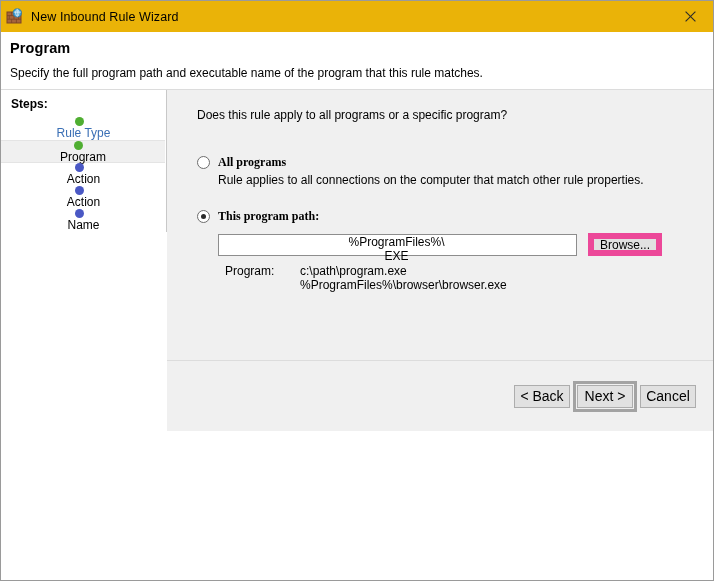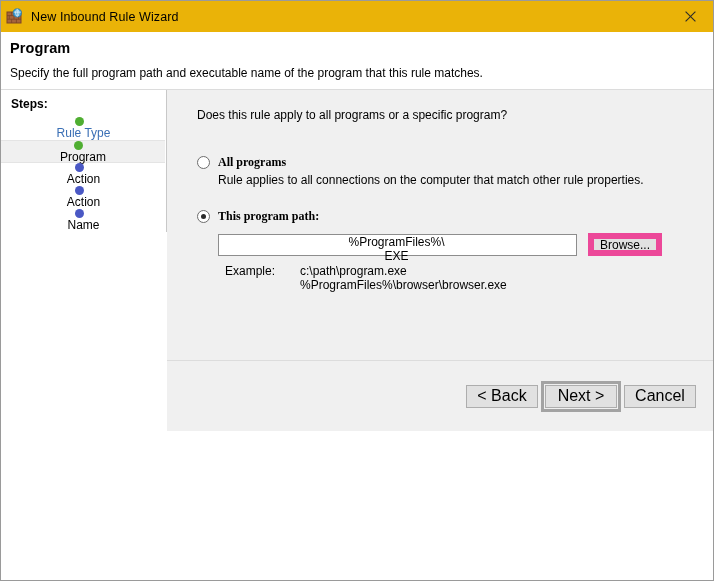--- a/index.html
+++ b/index.html
@@ -247,26 +247,26 @@
     min-height: 71px;
     border-top: 1px solid #dcdcdc;
     background: #f0f0f0;
     display: flex;
     align-items: center;
     justify-content: flex-end;
     padding-right: 14px;
     box-sizing: border-box;
   }
   .btn {
-    width: 72px;
+    width: 56px;
     height: 23px;
     background: #e1e1e1;
     border: 1px solid #adadad;
     box-sizing: border-box;
-    font-size: 16px;
+    font-size: 14px;
     color: #000000;
     display: flex;
     align-items: center;
     justify-content: center;
     cursor: default;
   }
   .btn-wrap {
     padding: 3px;
     box-sizing: border-box;
     display: flex;
@@ -367,21 +367,21 @@
 
           <div class="path-row">
             <div class="path-field">
               <span class="path-value">%ProgramFiles%\</span>
               <span class="path-ext">EXE</span>
             </div>
             <div class="browse-btn">Browse...</div>
           </div>
 
           <div class="example-row">
-            <div class="example-label">Example:</div>
+            <div class="example-label">Program:</div>
             <div class="example-values">
               <div>c:\path\program.exe</div>
               <div>%ProgramFiles%\browser\browser.exe</div>
             </div>
           </div>
         </div>
 
       </div>
 
       <div class="footer">

